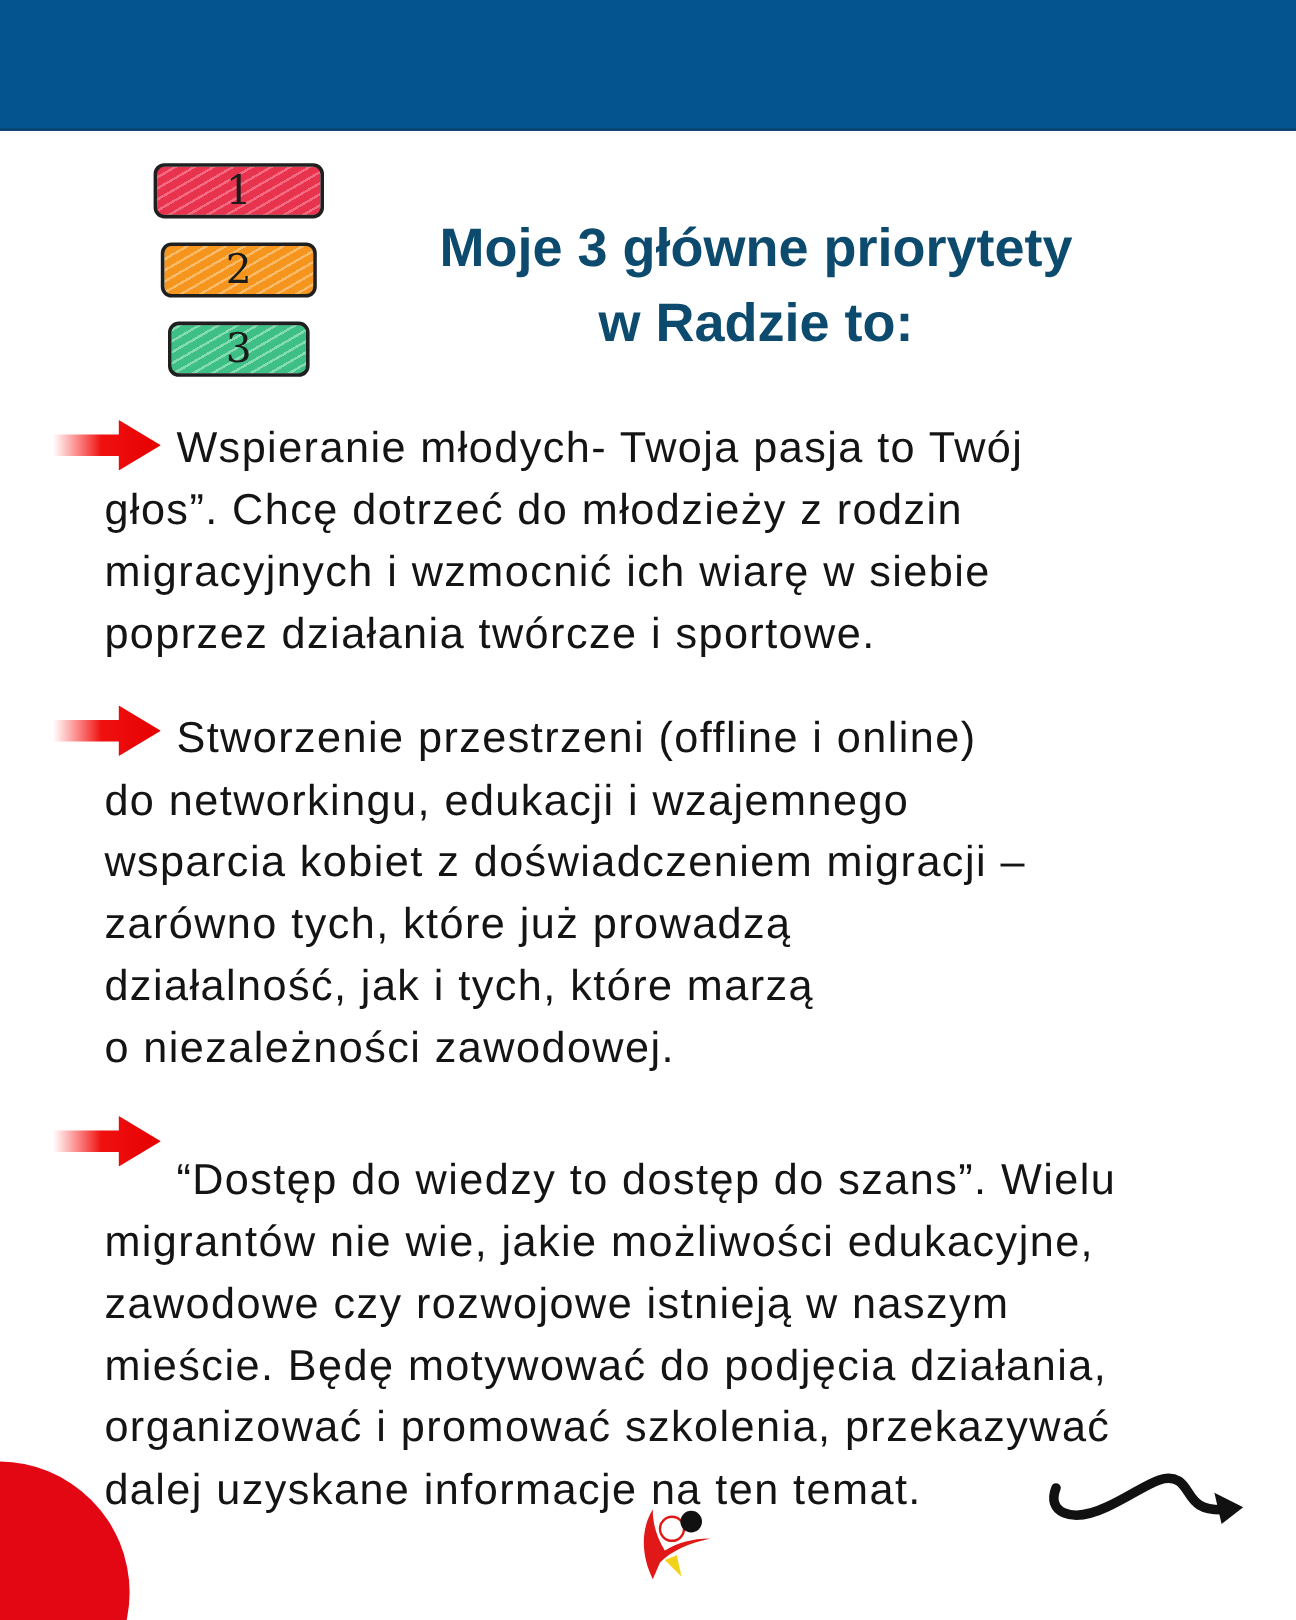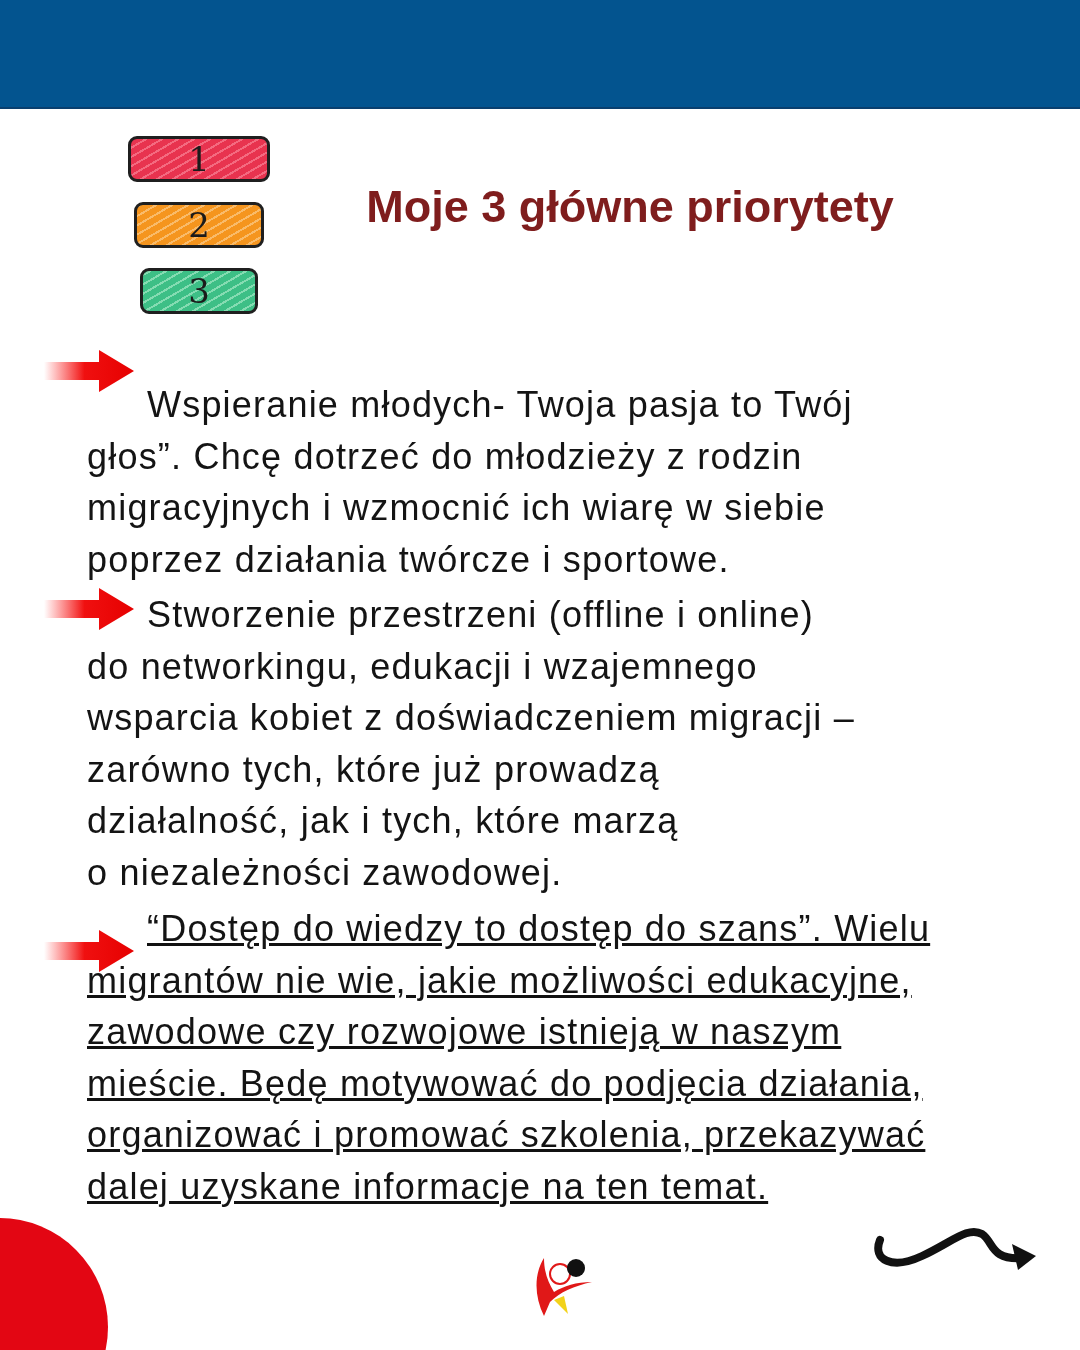--- a/index.html
+++ b/index.html
@@ -15,52 +15,53 @@
     .badge {
       position: absolute; height: 46px; border: 3px solid #1f1f1f; border-radius: 9px;
       box-sizing: border-box; display: flex; align-items: center; justify-content: center;
       font-family: "DejaVu Serif", serif; font-size: 34px; color: #1b1b1b;
     }
     .badge.b1 { left: 0; top: 0; width: 142px; background: repeating-linear-gradient(-30deg, #e8334f 0 6px, #f46a80 6px 8px); }
     .badge.b2 { left: 6px; top: 66px; width: 130px; background: repeating-linear-gradient(-30deg, #f5951e 0 6px, #f9bb6a 6px 8px); }
     .badge.b3 { left: 12px; top: 132px; width: 118px; background: repeating-linear-gradient(-30deg, #3dbf86 0 6px, #85dcb2 6px 8px); }
     .title {
       position: absolute; left: 300px; top: 176px; width: 660px;
-      text-align: center; font-weight: bold; font-size: 45px; line-height: 62px; color: #7f1d1d;
+      text-align: center; font-weight: bold; font-size: 45px; line-height: 62px; color: #0c4a6e;
     }
     .point { position: absolute; left: 87px; width: 960px; }
     .point-text {
       font-size: 36px; line-height: 51.5px; letter-spacing: 1.2px; color: #141414;
       margin: 0; white-space: pre-line;
     }
     .point-text .indent { display: inline-block; width: 60px; }
     .arrow { position: absolute; left: 44px; width: 90px; height: 42px; }
-    .p1 { top: 347px; margin-top: 32px; } .a1 { top: 350px; }
+    .p1 { top: 347px; } .a1 { top: 350px; }
     .p2 { top: 589px; } .a2 { top: 588px; }
-    .p3 { top: 903px; text-decoration: underline; } .a3 { top: 930px; }
+    .p3 { top: 957px; } .a3 { top: 930px; }
     .red-circle {
       position: absolute; left: -110px; top: 1218px; width: 218px; height: 218px;
       border-radius: 50%; background: #e30613;
     }
     .logo { position: absolute; left: 530px; top: 1252px; width: 72px; height: 68px; }
     .next-arrow { position: absolute; left: 872px; top: 1220px; width: 166px; height: 56px; }
   </style>
 </head>
 <body>
 
 <div class="header-bar"></div>
 
 <div class="badges">
   <div class="badge b1">1</div>
   <div class="badge b2">2</div>
   <div class="badge b3">3</div>
 </div>
 
 <div class="title">
   <div>Moje 3 główne priorytety</div>
+  <div>w Radzie to:</div>
 </div>
 
 <svg class="arrow a1" viewBox="0 0 90 42">
   <defs>
     <linearGradient id="ag" x1="0" x2="1" y1="0" y2="0">
       <stop offset="0" stop-color="#ff1a1a" stop-opacity="0"></stop>
       <stop offset="0.45" stop-color="#f01010" stop-opacity="1"></stop>
       <stop offset="1" stop-color="#e60000"></stop>
     </linearGradient>
   </defs>

